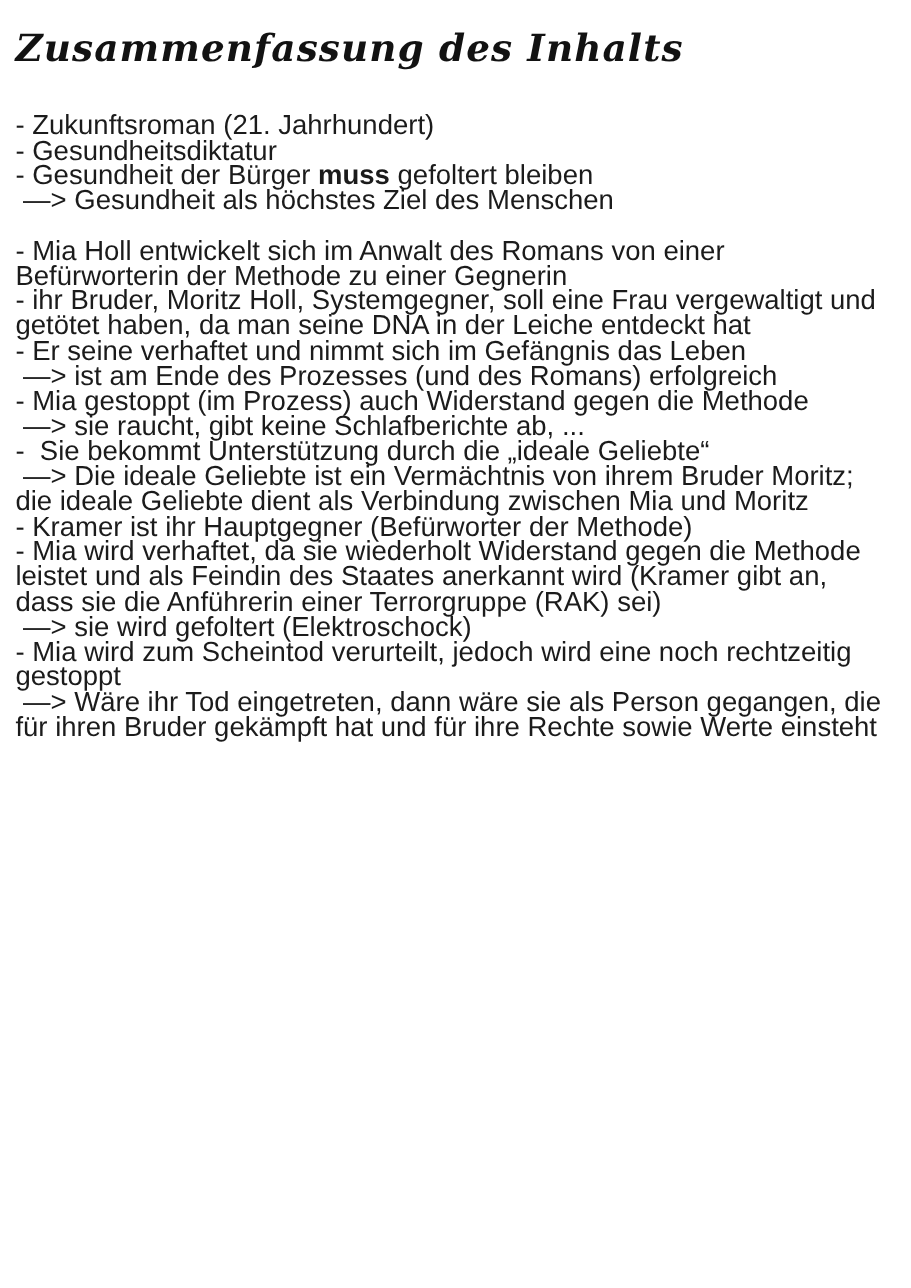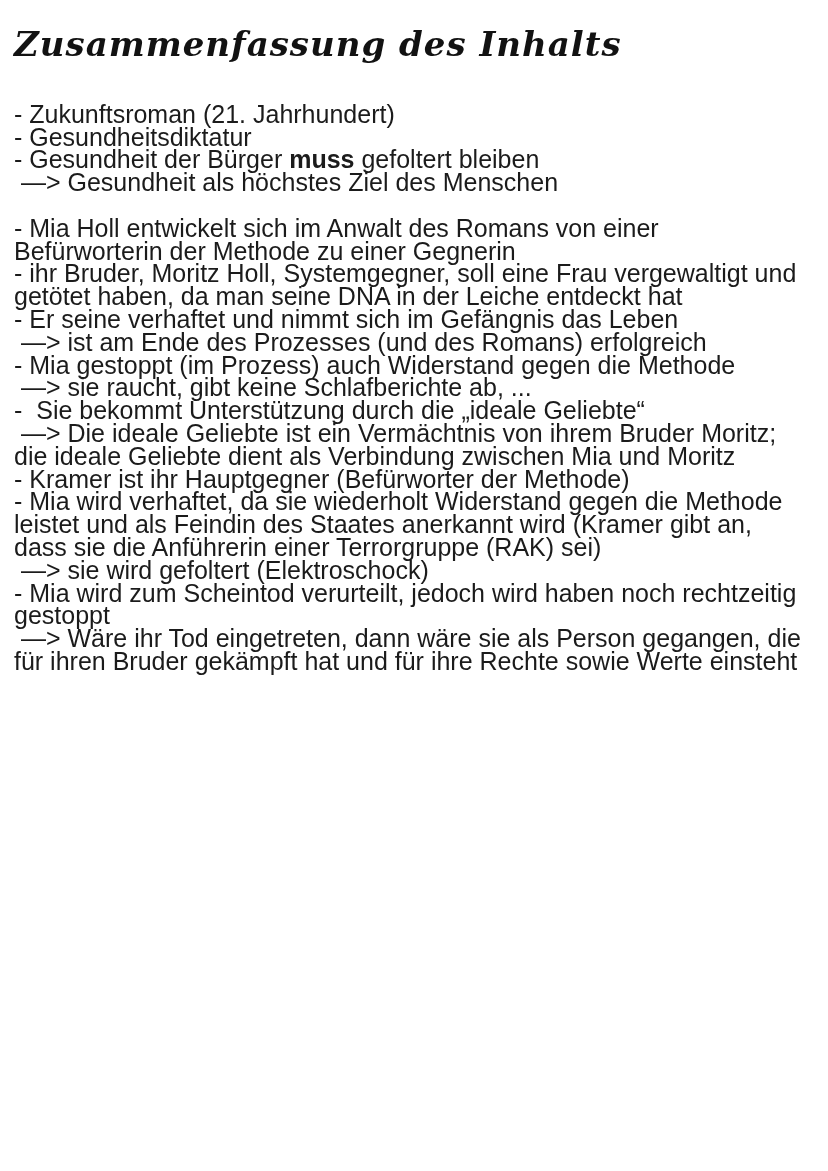--- a/index.html
+++ b/index.html
@@ -65,17 +65,17 @@
     <div class="line">- ihr Bruder, Moritz Holl, Systemgegner, soll eine Frau vergewaltigt und getötet haben, da man seine DNA in der Leiche entdeckt hat</div>
     <div class="line">- Er seine verhaftet und nimmt sich im Gefängnis das Leben</div>
     <div class="line"> —&gt; ist am Ende des Prozesses (und des Romans) erfolgreich</div>
     <div class="line">- Mia gestoppt (im Prozess) auch Widerstand gegen die Methode</div>
     <div class="line"> —&gt; sie raucht, gibt keine Schlafberichte ab, ...</div>
     <div class="line">-  Sie bekommt Unterstützung durch die „ideale Geliebte“</div>
     <div class="line"> —&gt; Die ideale Geliebte ist ein Vermächtnis von ihrem Bruder Moritz; die ideale Geliebte dient als Verbindung zwischen Mia und Moritz</div>
     <div class="line">- Kramer ist ihr Hauptgegner (Befürworter der Methode)</div>
     <div class="line">- Mia wird verhaftet, da sie wiederholt Widerstand gegen die Methode leistet und als Feindin des Staates anerkannt wird (Kramer gibt an, dass sie die Anführerin einer Terrorgruppe (RAK) sei)</div>
     <div class="line"> —&gt; sie wird gefoltert (Elektroschock)</div>
-    <div class="line">- Mia wird zum Scheintod verurteilt, jedoch wird haben noch rechtzeitig gestoppt</div>
+    <div class="line">- Mia wird zum Scheintod verurteilt, jedoch wird eine noch rechtzeitig gestoppt</div>
     <div class="line"> —&gt; Wäre ihr Tod eingetreten, dann wäre sie als Person gegangen, die für ihren Bruder gekämpft hat und für ihre Rechte sowie Werte einsteht</div>
   </div>
 
 </div>
 
 </body></html>

